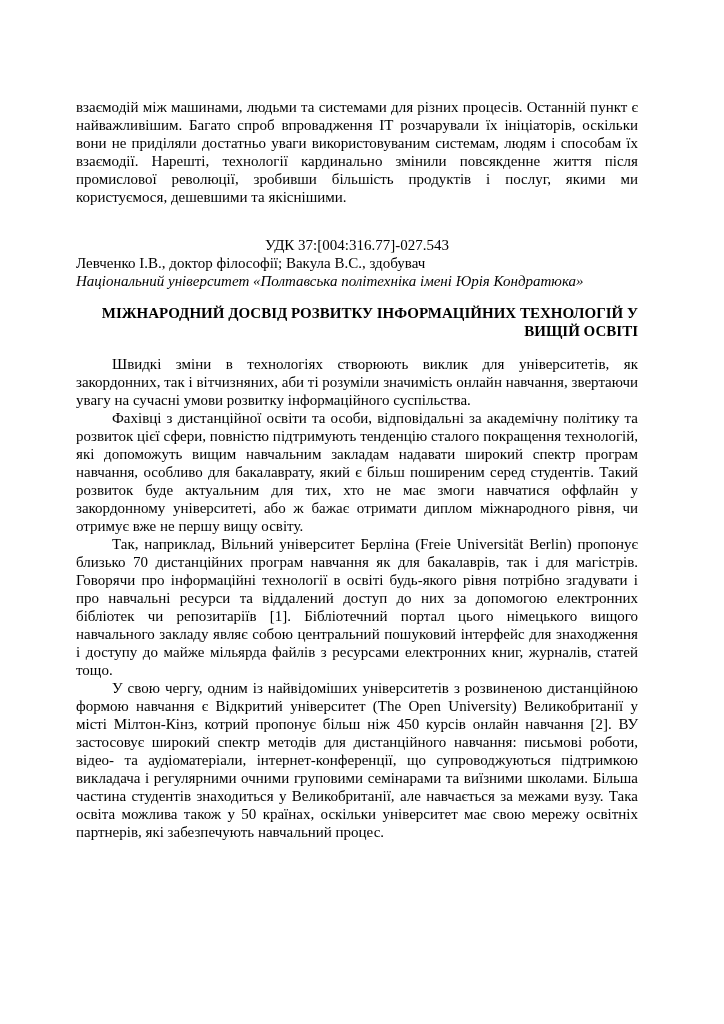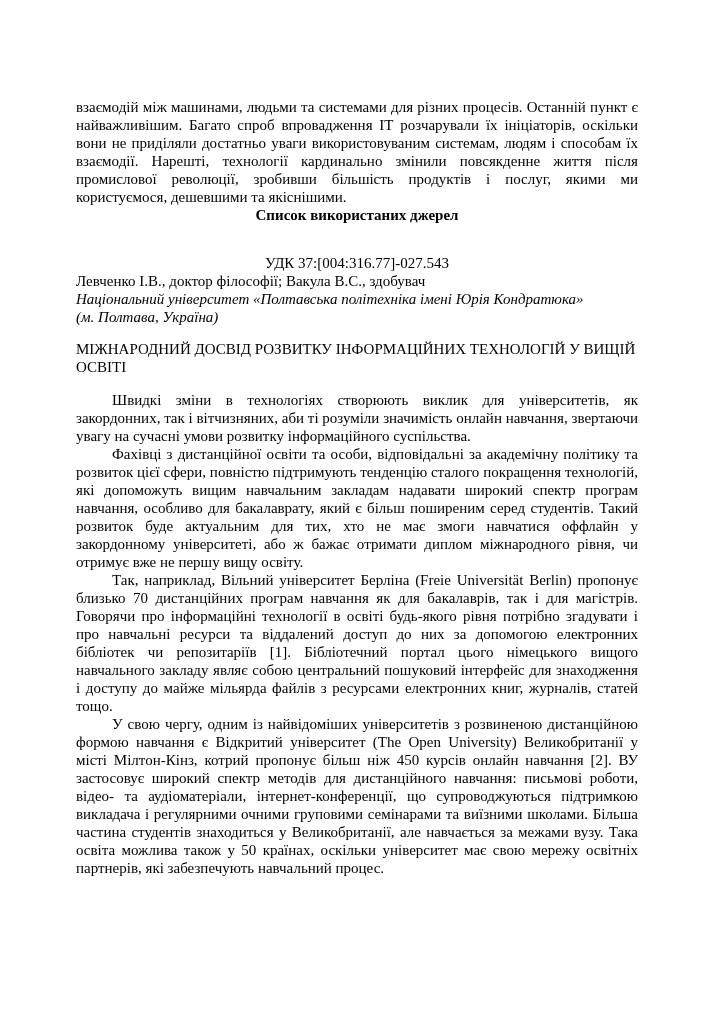--- a/index.html
+++ b/index.html
@@ -42,50 +42,48 @@
     text-align: left;
   }
   .affiliation-line {
     text-align: left;
     font-style: italic;
   }
   .article-title {
     margin-top: 14px;
     margin-bottom: 15px;
     font-size: 15px;
-    font-weight: normal;
-    text-align: left;
+    font-weight: bold;
+    text-align: right;
     line-height: 18px;
   }
   .page-number {
     position: absolute;
     top: 956px;
     left: 0;
     width: 100%;
     text-align: center;
   }
 </style>
 </head>
 <body>
 
 <div class="page">
   <div class="content">
 
     <p class="para-justified">взаємодій між машинами, людьми та системами для різних процесів. Останній пункт є найважливішим. Багато спроб впровадження ІТ розчарували їх ініціаторів, оскільки вони не приділяли достатньо уваги використовуваним системам, людям і способам їх взаємодії. Нарешті, технології кардинально змінили повсякденне життя після промислової революції, зробивши більшість продуктів і послуг, якими ми користуємося, дешевшими та якіснішими.</p>
 
-    <div class="ref-heading">Список використаних джерел</div>
 
 
     <div class="udc-line">УДК 37:[004:316.77]-027.543</div>
 
     <div class="authors-line">Левченко І.В., доктор філософії; Вакула В.С., здобувач</div>
 
     <div class="affiliation-line">Національний університет «Полтавська політехніка імені Юрія Кондратюка»</div>
 
-    <div class="affiliation-line">(м. Полтава, Україна)</div>
 
     <h1 class="article-title">МІЖНАРОДНИЙ ДОСВІД РОЗВИТКУ ІНФОРМАЦІЙНИХ ТЕХНОЛОГІЙ У ВИЩІЙ ОСВІТІ</h1>
 
     <p class="para-justified para-indent">Швидкі зміни в технологіях створюють виклик для університетів, як закордонних, так і вітчизняних, аби ті розуміли значимість онлайн навчання, звертаючи увагу на сучасні умови розвитку інформаційного суспільства.</p>
 
     <p class="para-justified para-indent">Фахівці з дистанційної освіти та особи, відповідальні за академічну політику та розвиток цієї сфери, повністю підтримують тенденцію сталого покращення технологій, які допоможуть вищим навчальним закладам надавати широкий спектр програм навчання, особливо для бакалаврату, який є більш поширеним серед студентів. Такий розвиток буде актуальним для тих, хто не має змоги навчатися оффлайн у закордонному університеті, або ж бажає отримати диплом міжнародного рівня, чи отримує вже не першу вищу освіту.</p>
 
     <p class="para-justified para-indent">Так, наприклад, Вільний університет Берліна (Freie Universität Berlin) пропонує близько 70 дистанційних програм навчання як для бакалаврів, так і для магістрів. Говорячи про інформаційні технології в освіті будь-якого рівня потрібно згадувати і про навчальні ресурси та віддалений доступ до них за допомогою електронних бібліотек чи репозитаріїв [1]. Бібліотечний портал цього німецького вищого навчального закладу являє собою центральний пошуковий інтерфейс для знаходження і доступу до майже мільярда файлів з ресурсами  електронних книг, журналів, статей тощо.</p>
 
     <p class="para-justified para-indent">У свою чергу, одним із найвідоміших університетів з розвиненою дистанційною формою навчання є Відкритий університет (The Open University) Великобританії у місті Мілтон-Кінз, котрий пропонує більш ніж 450 курсів онлайн навчання [2]. ВУ застосовує широкий спектр методів для дистанційного навчання: письмові роботи, відео- та аудіоматеріали, інтернет-конференції, що супроводжуються підтримкою викладача і регулярними очними груповими семінарами та виїзними школами. Більша частина студентів знаходиться у Великобританії, але навчається за межами вузу. Така освіта можлива також у 50 країнах, оскільки університет має свою мережу освітніх партнерів, які забезпечують навчальний процес.</p>

